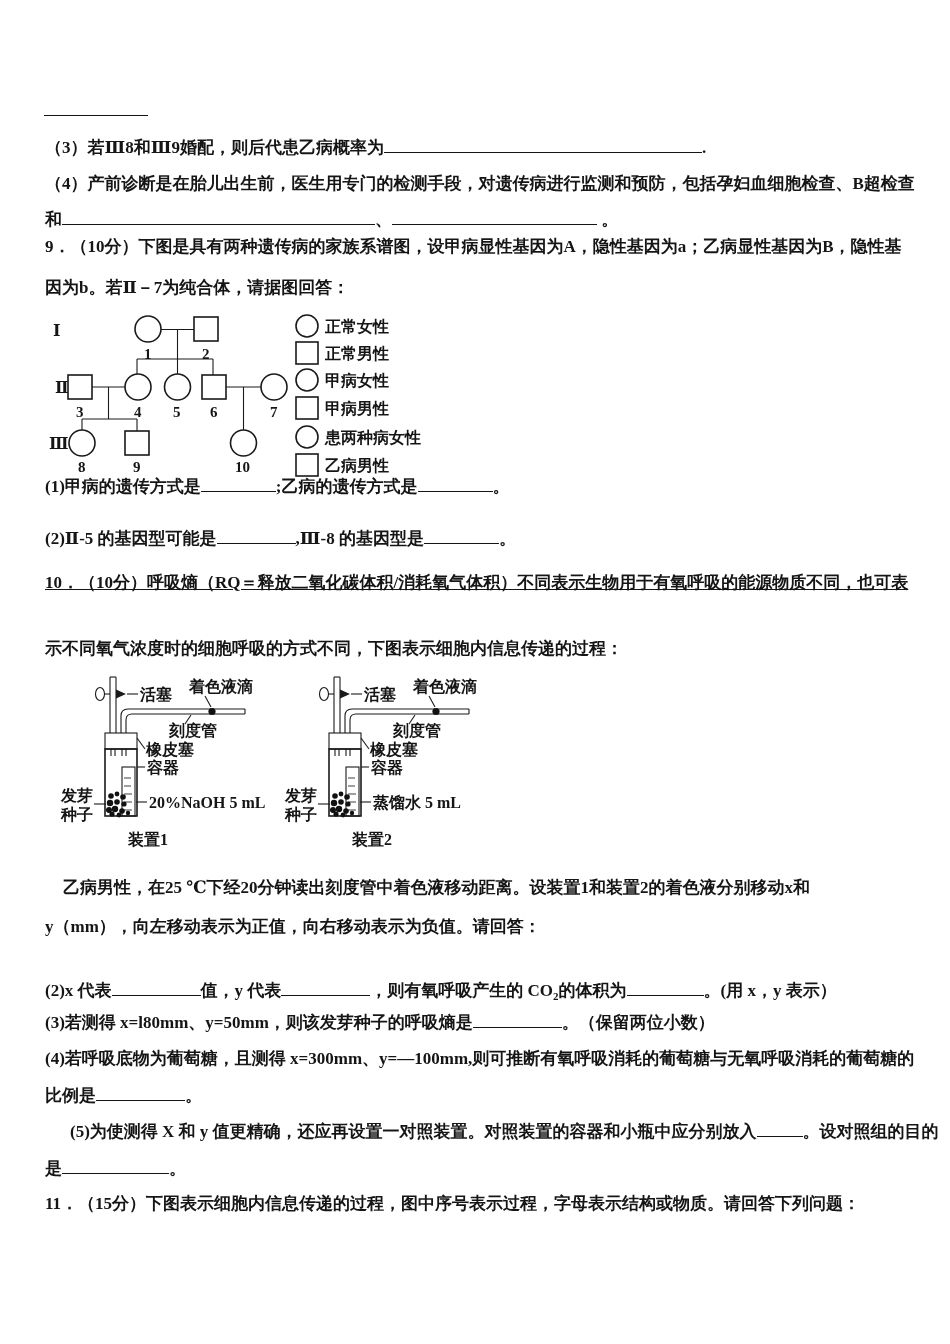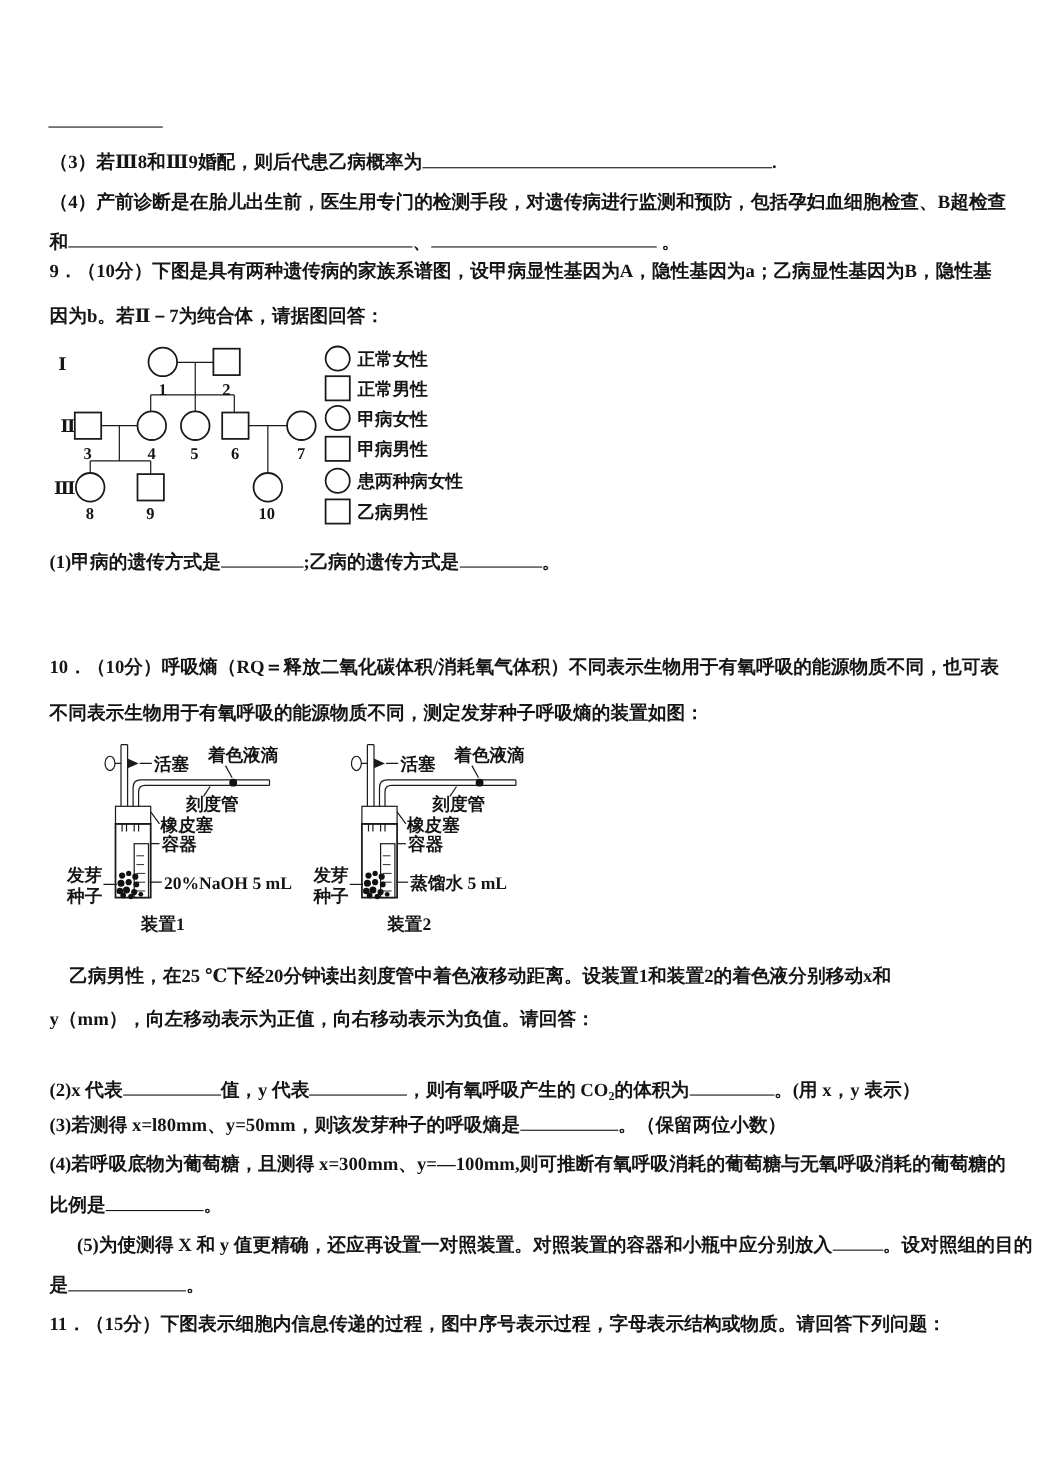--- a/index.html
+++ b/index.html
@@ -122,29 +122,32 @@
       <text x="280" y="80" class="lbl16">甲病女性</text>
       <rect x="251" y="91" width="22" height="22" class="dg" fill="url(#pDiag)"></rect>
       <text x="280" y="108" class="lbl16">甲病男性</text>
       <circle cx="262" cy="131" r="11" class="dg" fill="url(#pCross)"></circle>
       <text x="280" y="137" class="lbl16">患两种病女性</text>
       <rect x="251" y="148" width="22" height="22" class="dg" fill="url(#pHl)"></rect>
       <text x="280" y="165" class="lbl16">乙病男性</text>
     </g>
   </svg>
 
-  <div class="ln" style="top:500px;">
+  <div class="ln" style="top:476px;">
     <span>(1)甲病的遗传方式是</span><span class="bl" style="width:75px;"></span><span>;乙病的遗传方式是</span><span class="bl" style="width:75px;"></span><span>。</span>
   </div>
-
-  <div class="ln" style="top:596px;">
+  <div class="ln" style="top:528px;">
+    <span>(2)Ⅱ-5 的基因型可能是</span><span class="bl" style="width:79px;"></span><span>,Ⅲ-8 的基因型是</span><span class="bl" style="width:75px;"></span><span>。</span>
+  </div>
+
+  <div class="ln" style="top:572px;text-decoration:underline;">
     <span>10．（10分）呼吸熵（RQ＝释放二氧化碳体积/消耗氧气体积）不同表示生物用于有氧呼吸的能源物质不同，也可表</span>
   </div>
   <div class="ln" style="top:638px;">
-    <span>不同表示生物用于有氧呼吸的能源物质不同，测定发芽种子呼吸熵的装置如图：</span>
+    <span>示不同氧气浓度时的细胞呼吸的方式不同，下图表示细胞内信息传递的过程：</span>
   </div>
 
   <svg style="position:absolute;left:55px;top:672px;" width="430" height="178" viewBox="0 0 430 178">
     <g>
       <g class="dgthin">
         <line x1="55" y1="5" x2="55" y2="61"></line>
         <line x1="61" y1="5" x2="61" y2="61"></line>
         <line x1="55" y1="5" x2="61" y2="5"></line>
         <line x1="49.5" y1="22" x2="55" y2="22"></line>
         <line x1="72" y1="22" x2="83" y2="22"></line>

